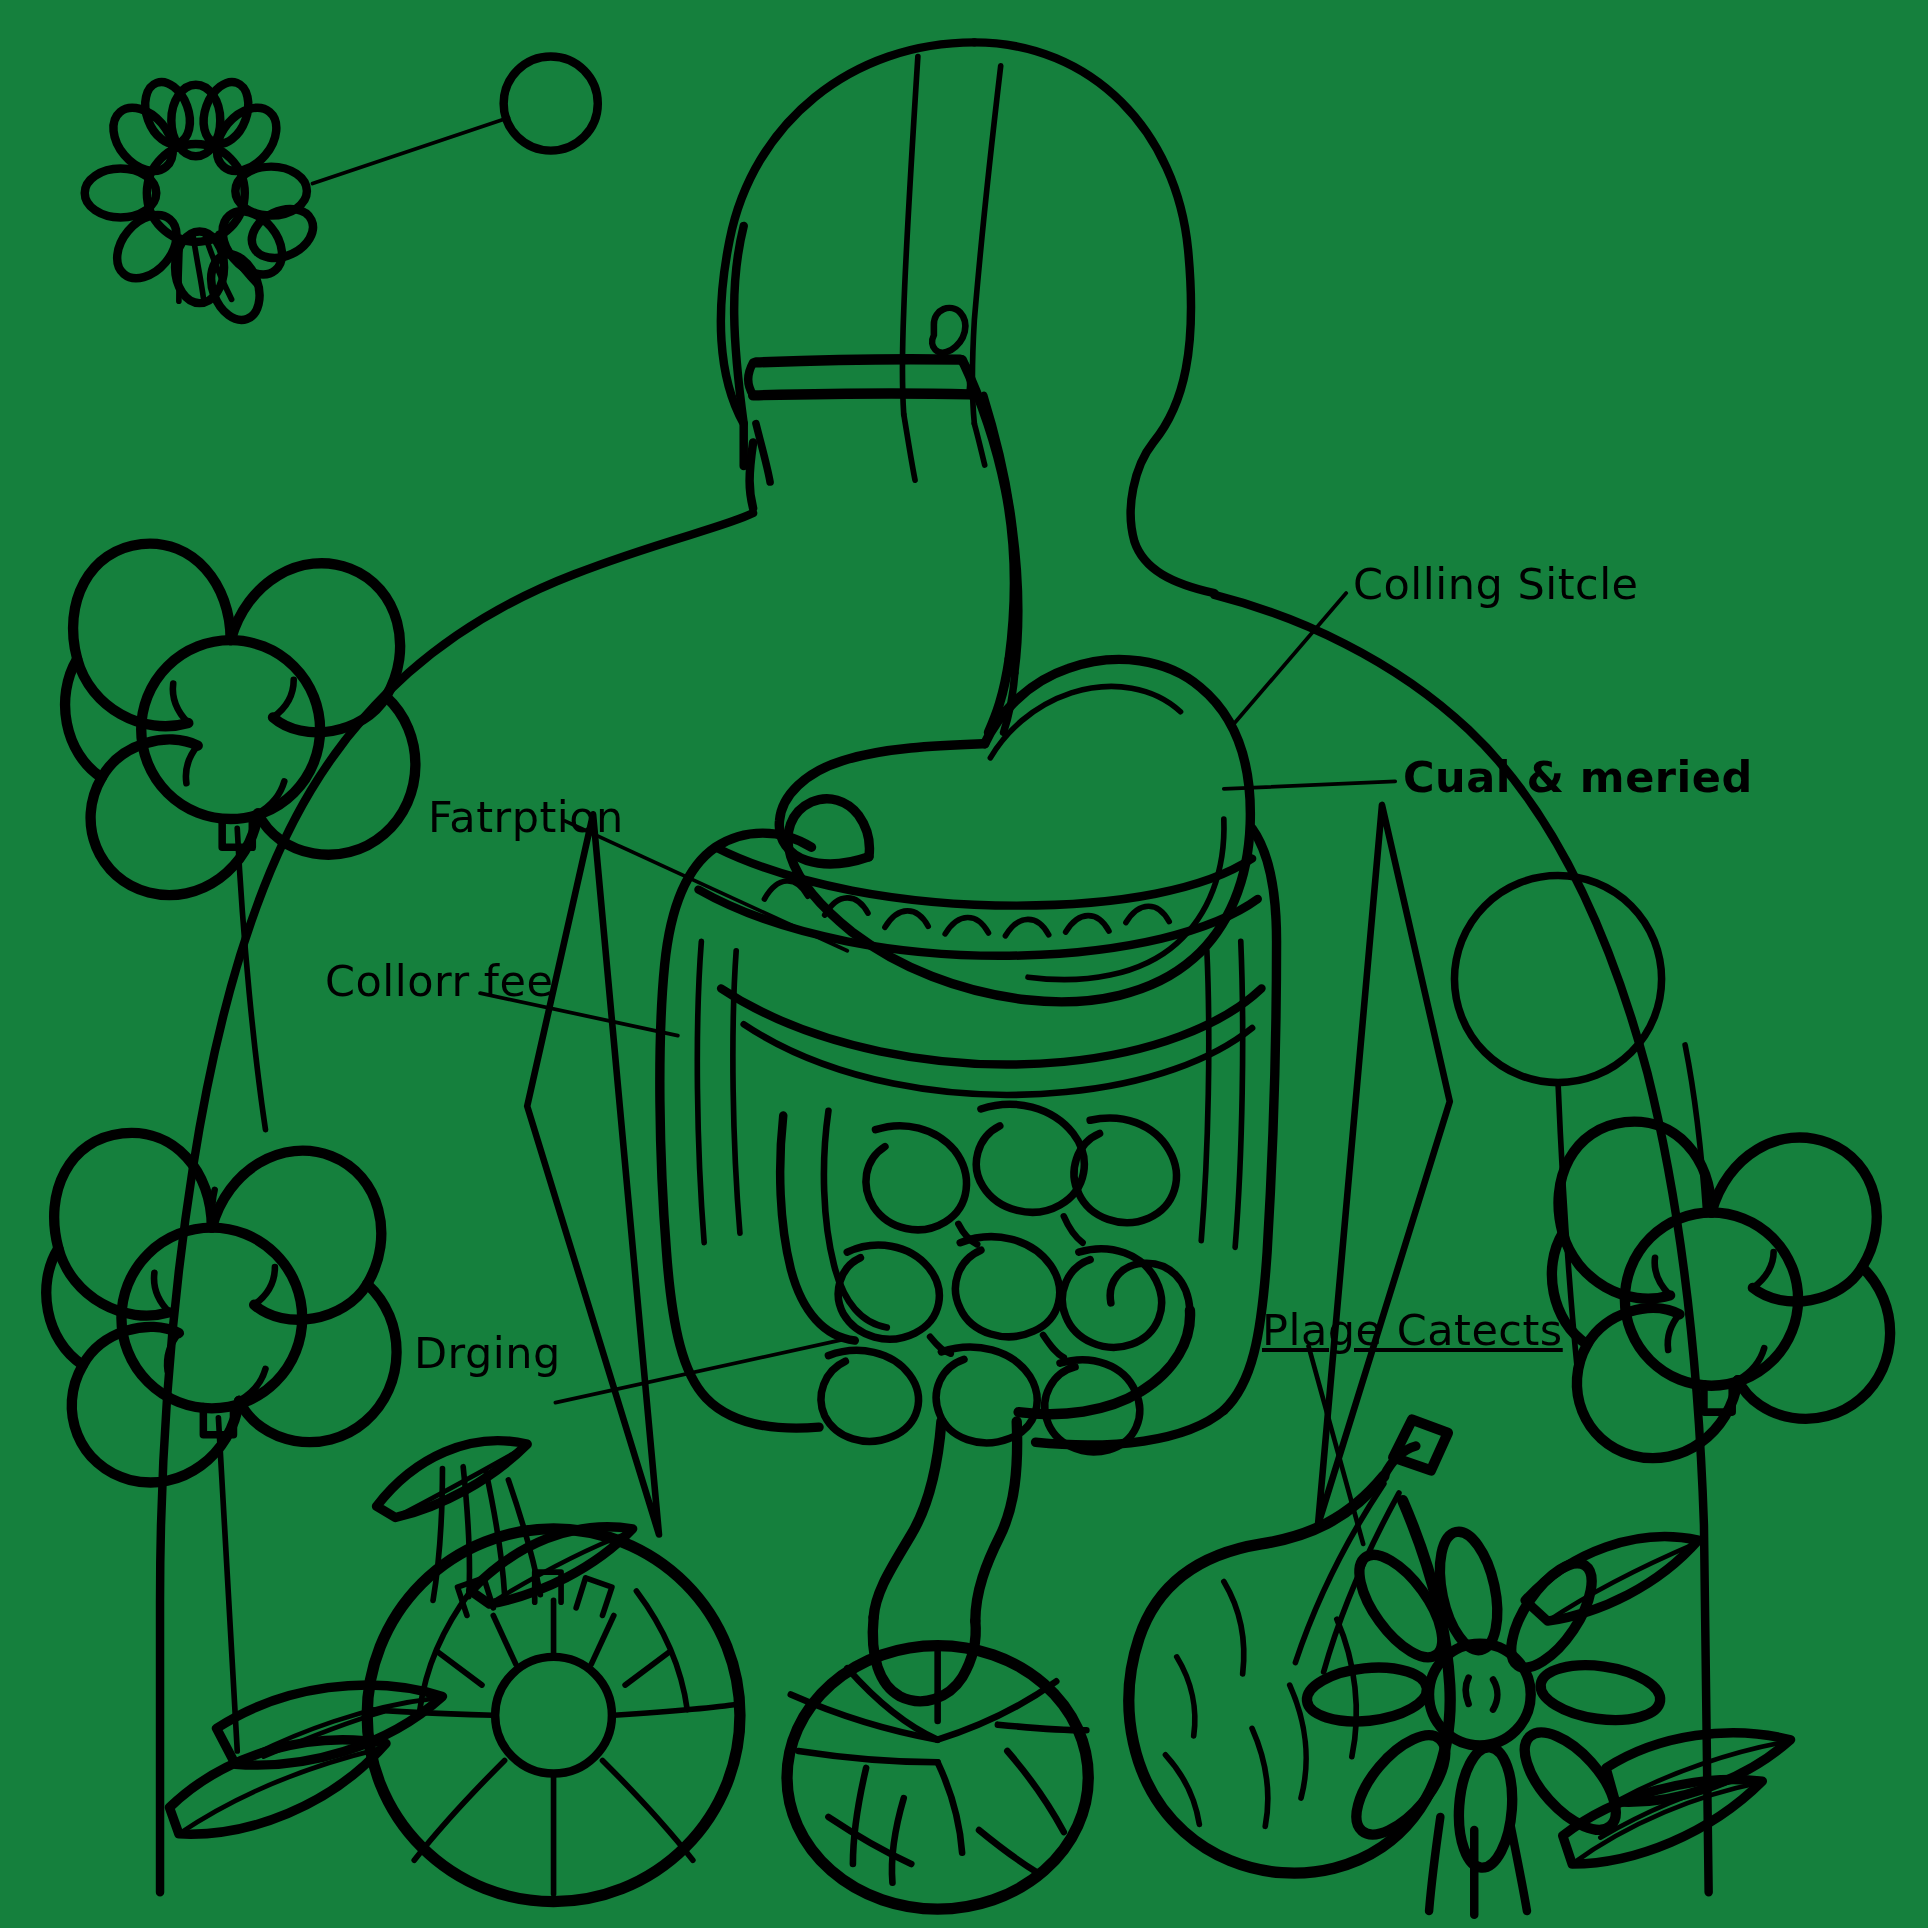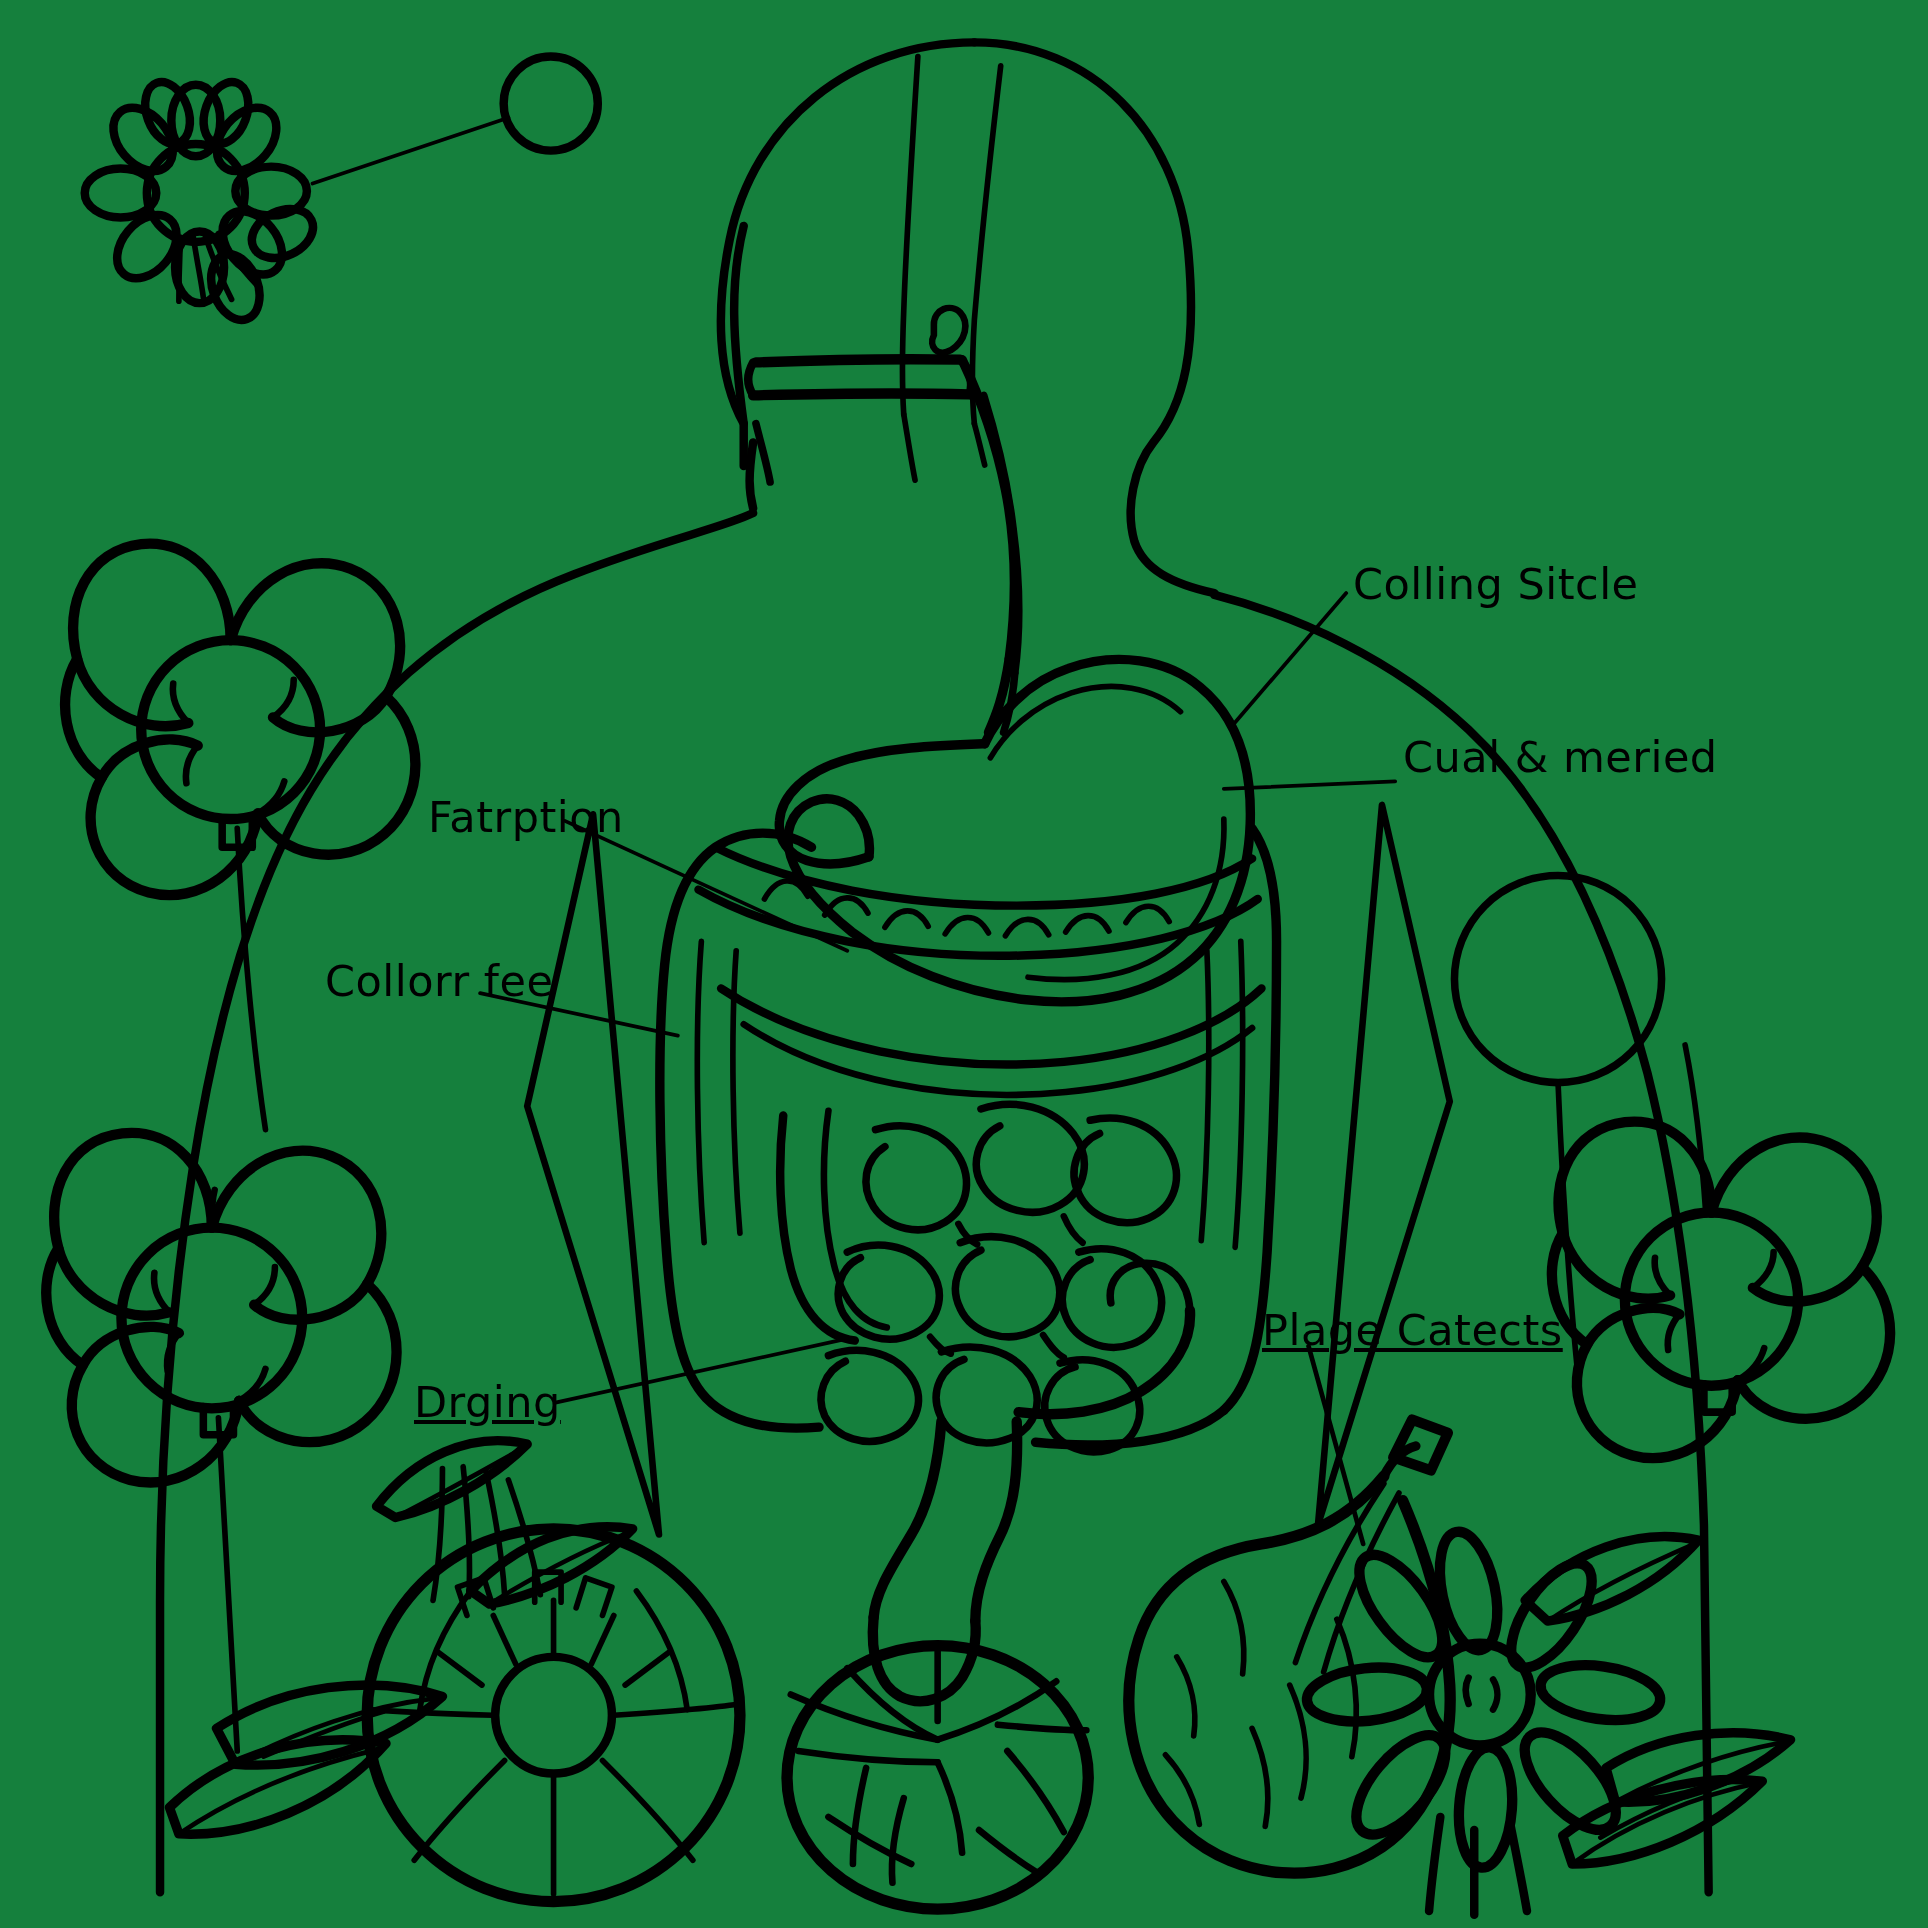--- a/index.html
+++ b/index.html
@@ -32,24 +32,24 @@
     white-space: nowrap;
     color: #000000;
     font-family: "DejaVu Sans", sans-serif;
     font-size: 43px;
     font-weight: 400;
     letter-spacing: 0.5px;
     line-height: 1;
     user-select: none;
   }
   .lbl-colling   { left: 1353px; top: 563px; }
-  .lbl-cual      { left: 1403px; top: 736px; }
+  .lbl-cual      { left: 1403px; top: 756px; font-weight: bold; }
   .lbl-fatrption { left: 428px;  top: 796px; }
   .lbl-collorr   { left: 325px;  top: 960px; }
-  .lbl-drging    { left: 414px;  top: 1381px; text-decoration: underline; }
+  .lbl-drging    { left: 414px;  top: 1332px; }
   .lbl-plage     { left: 1262px; top: 1309px; text-decoration: underline; }
 </style>
 </head>
 <body>
 
 <div id="stage">
 
   <svg id="art" viewBox="0 0 2048 2048" xmlns="http://www.w3.org/2000/svg">
 
     <g fill="none" stroke="#000000" stroke-linecap="round" stroke-linejoin="round">

